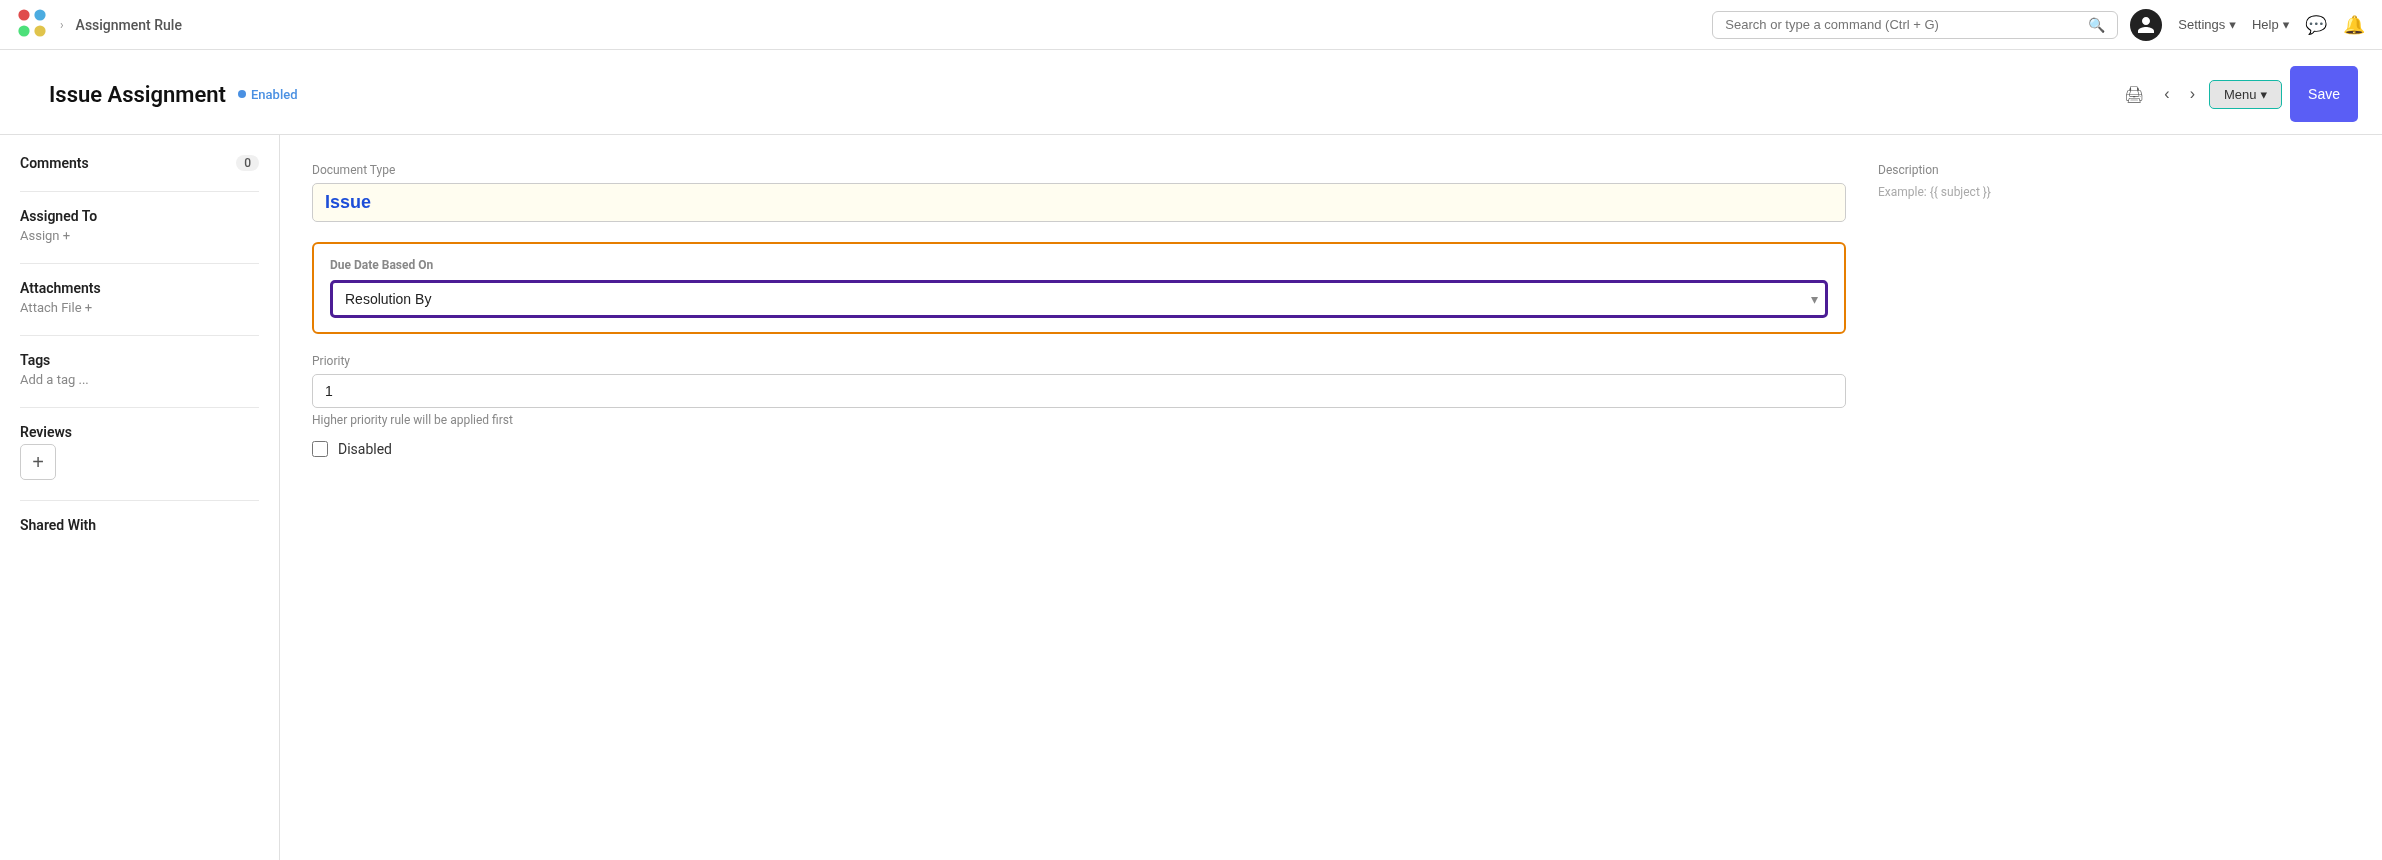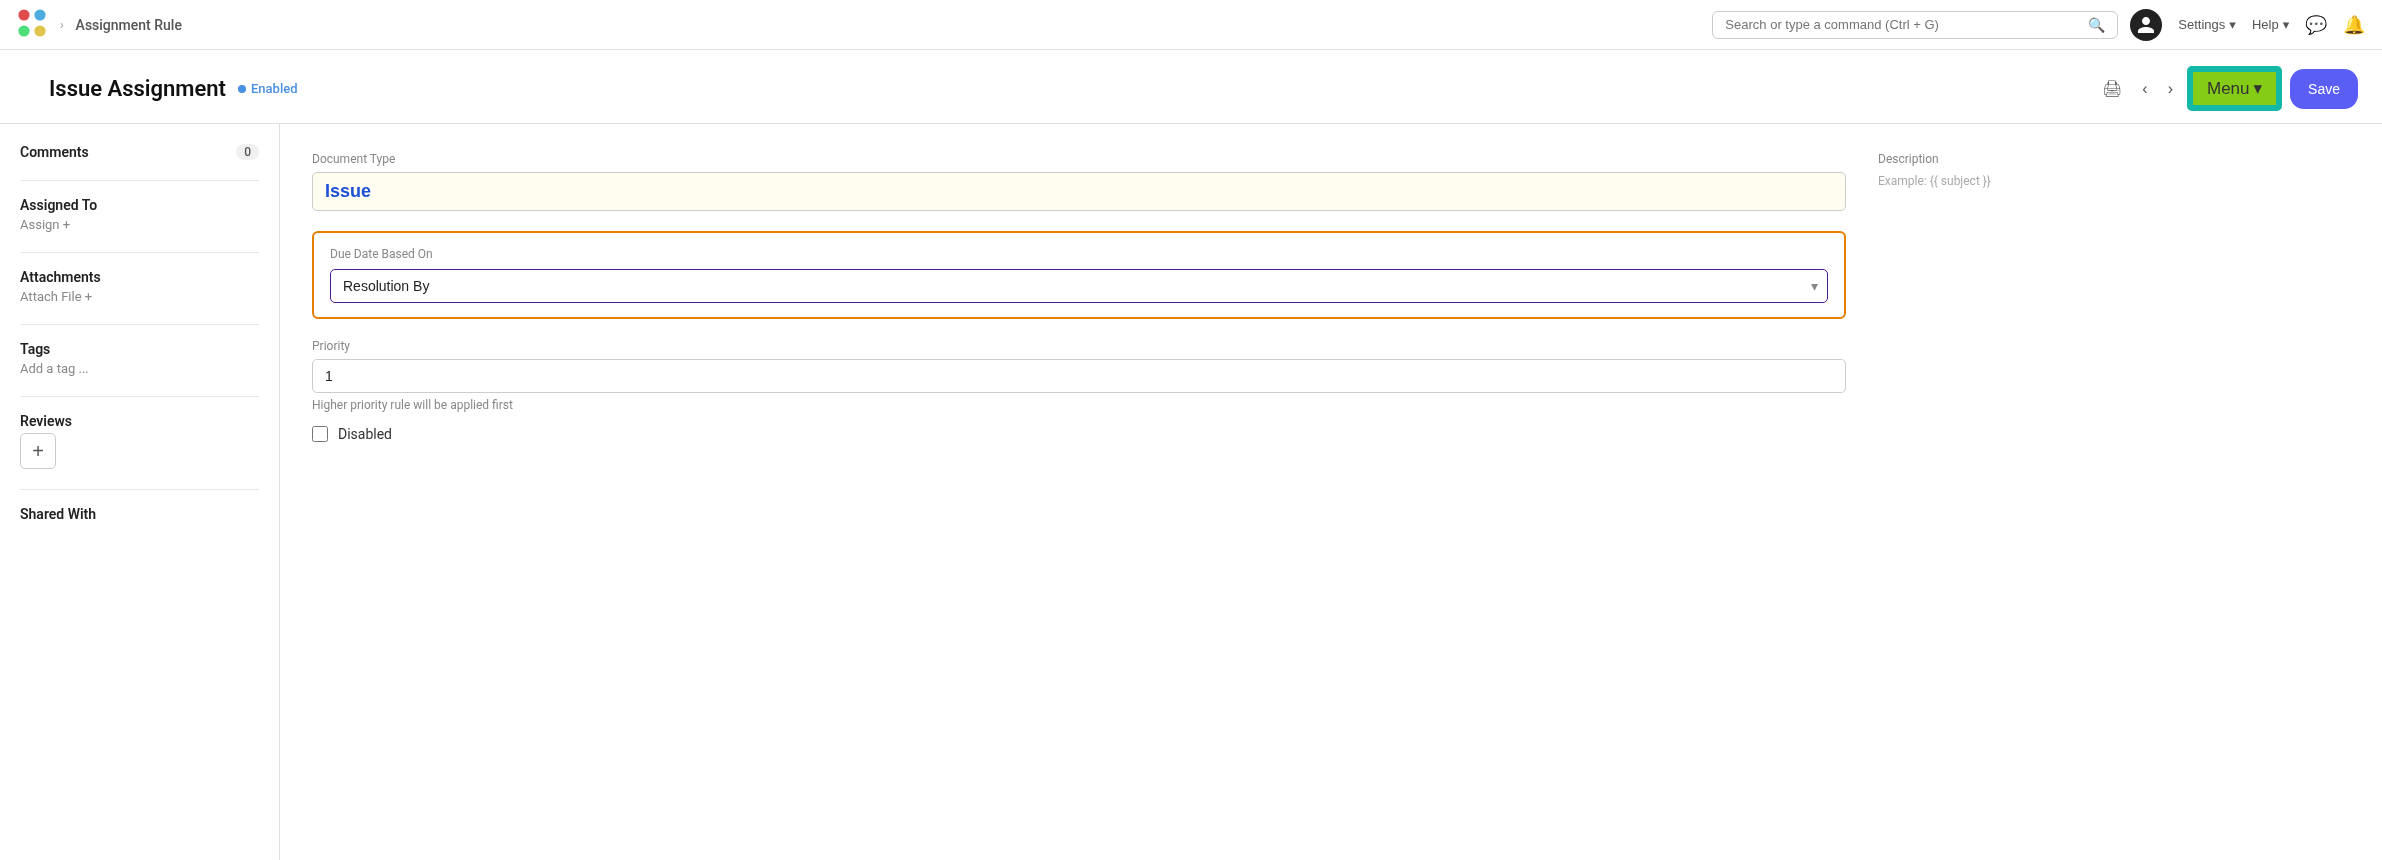--- a/index.html
+++ b/index.html
@@ -57,27 +57,27 @@
       display: flex; align-items: center; gap: 5px;
       font-size: 13px; color: #4a90e2; font-weight: 500;
     }
     .status-dot { width: 8px; height: 8px; border-radius: 50%; background: #4a90e2; }
     .page-actions { display: flex; align-items: center; gap: 8px; }
     .page-actions .icon-btn {
       background: none; border: none; cursor: pointer; font-size: 16px; color: #555;
       padding: 4px 6px;
     }
     .menu-btn {
-      border: 6px solid #14b8a6; background: #84cc16; border-radius: 5px;
-      padding: 6px 14px; cursor: pointer; font-size: 17px; color: #333;
+      border: 1px solid #14b8a6; background: #e5e5e5; border-radius: 5px;
+      padding: 6px 14px; cursor: pointer; font-size: 13px; color: #333;
       display: flex; align-items: center; gap: 4px;
     }
     .save-btn {
-      background: #5a5ef5; color: #fff; border: none; border-radius: 14px;
-      padding: 12px 18px; cursor: pointer; font-size: 14px; font-weight: 500;
+      background: #5a5ef5; color: #fff; border: none; border-radius: 5px;
+      padding: 20px 18px; cursor: pointer; font-size: 14px; font-weight: 500;
     }
 
     
     .main-layout {
       display: flex; height: calc(100vh - 110px); overflow: hidden;
     }
 
     
     .sidebar {
       width: 280px; flex-shrink: 0; border-right: 1px solid #e0e0e0;
@@ -121,27 +121,27 @@
       width: 100%; border: 1px solid #ccc; border-radius: 5px;
       padding: 8px 12px; font-size: 18px; font-weight: 600; color: #1d4ed8;
       background: #fffdf0; outline: none;
     }
 
     .due-date-container {
       border: 2px solid #e67e00; border-radius: 6px; padding: 14px 16px;
       margin-bottom: 20px;
     }
     .due-date-label {
-      font-size: 12px; color: #888; margin-bottom: 8px;
+      font-size: 12px; color: #888; margin-bottom: 8px; font-weight: bold;
     }
     .select-wrapper {
       position: relative; width: 100%;
     }
     .select-field {
-      width: 100%; border: 1px solid #4c1d95; border-radius: 5px;
+      width: 100%; border: 3px solid #4c1d95; border-radius: 5px;
       padding: 8px 24px 8px 12px; font-size: 14px; color: #222;
       background: #fff; outline: none; appearance: none; cursor: pointer;
     }
     .select-chevron {
       position: absolute; right: 10px; top: 50%; transform: translateY(-50%);
       pointer-events: none; color: #888; font-size: 14px;
     }
 
     .priority-group { margin-bottom: 8px; }
     .priority-input {

